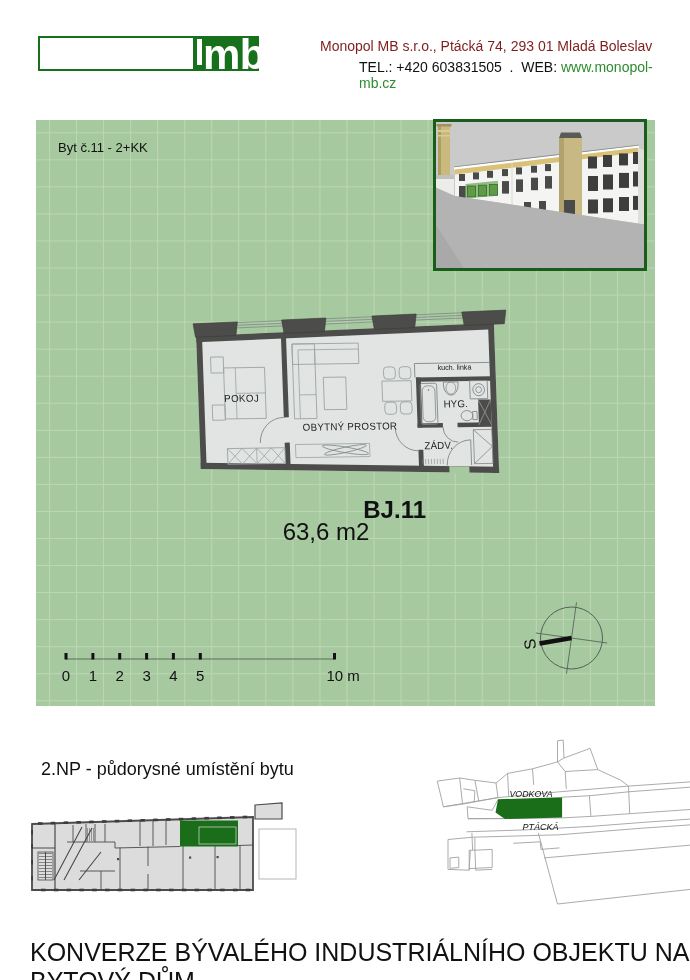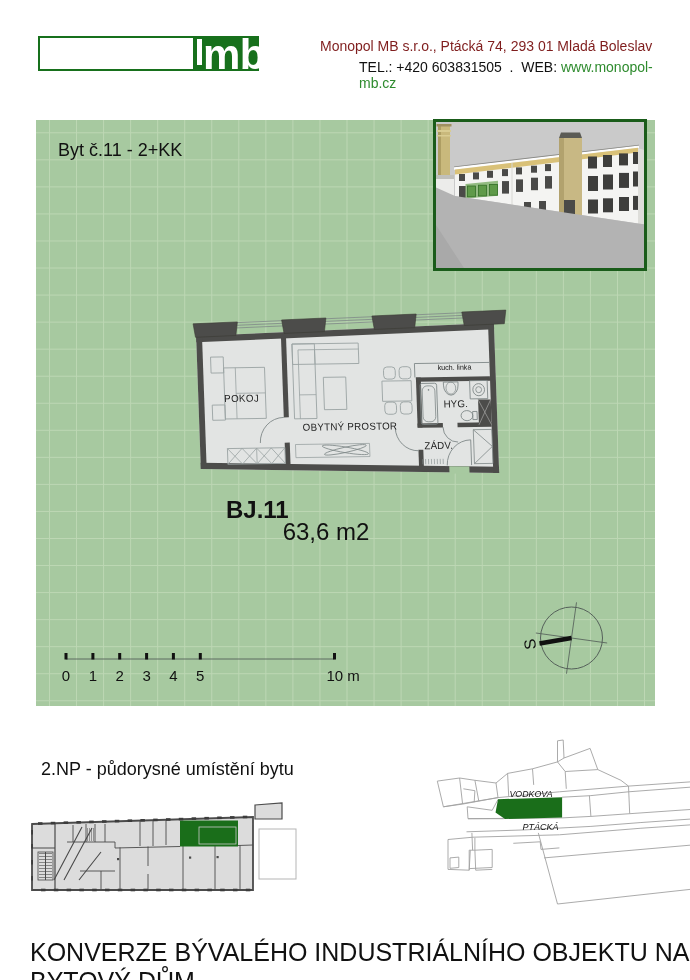--- a/index.html
+++ b/index.html
@@ -21,21 +21,21 @@
 </div>
 
 <div class="abs" style="left:320px;top:38px;font-size:14px;color:#7f1d1d;">Monopol MB s.r.o., Ptácká 74, 293 01 Mladá Boleslav</div>
 
 <div class="abs" style="left:320px;top:59px;font-size:14px;color:#111;margin-left:39px;">TEL.: +420 603831505&nbsp;&nbsp;.&nbsp;&nbsp;WEB: <span style="color:#2e8b2e;">www.monopol-mb.cz</span></div>
 
 <div class="abs" style="left:36px;top:120px;width:619px;height:586px;background:#a7c9a0;
   background-image:linear-gradient(to right,#bdd7b4 1px,transparent 1px),linear-gradient(to bottom,#bdd7b4 1px,transparent 1px);
   background-size:27.05px 27.05px;background-position:13px 12.3px;"></div>
 
-<div class="abs" style="left:58px;top:140px;font-size:18px;color:#111;">Byt č.11 - 2+KK</div>
+<div class="abs" style="left:58px;top:140px;font-size:13px;color:#111;">Byt č.11 - 2+KK</div>
 
 <div class="abs" style="left:433px;top:119px;width:208px;height:146px;border:3px solid #1a5c1a;background:#cacaca;">
 <svg width="208" height="146" viewBox="0 0 208 146" xmlns="http://www.w3.org/2000/svg">
 
 <rect x="0" y="0" width="208" height="146" fill="#cacaca"></rect>
 
 <rect x="2" y="3" width="12" height="62" fill="#c9b97c"></rect>
 <rect x="2" y="3" width="3" height="62" fill="#ae9e63"></rect>
 <rect x="1" y="8" width="14" height="2" fill="#d9cc92"></rect>
 <rect x="1" y="13" width="14" height="1.5" fill="#d9cc92"></rect>
@@ -220,21 +220,21 @@
 <text x="44.4" y="70" font-size="10" letter-spacing="0.4" text-anchor="middle" fill="#222">POKOJ</text>
 
 <text x="154.6" y="99.5" font-size="10" letter-spacing="0.3" text-anchor="middle" fill="#222">OBYTNÝ PROSTOR</text>
 
 <text x="264" y="78.5" font-size="10" letter-spacing="0.2" text-anchor="middle" fill="#222">HYG.</text>
 
 <text x="245" y="119.5" font-size="10" letter-spacing="0.2" text-anchor="middle" fill="#222">ZÁDV.</text>
 </g>
     </svg></div>
 
-<div class="abs" style="left:226px;top:496px;width:200px;text-align:left;font-size:24px;font-weight:bold;color:#111;">BJ.11</div>
+<div class="abs" style="left:226px;top:496px;width:200px;text-align:right;font-size:24px;font-weight:bold;color:#111;">BJ.11</div>
 
 <div class="abs" style="left:226px;top:518px;width:200px;text-align:center;font-size:24px;color:#111;">63,6 m2</div>
 
 <div class="abs" style="left:510px;top:595px;width:110px;height:90px;">
 <svg width="110" height="90" viewBox="0 0 110 90" xmlns="http://www.w3.org/2000/svg">
   <g transform="translate(61.5,43)">
     <circle cx="0" cy="0" r="31" fill="none" stroke="#55605a" stroke-width="1"></circle>
     <g transform="rotate(8)">
       <line x1="0" y1="-36" x2="0" y2="36" stroke="#55605a" stroke-width="0.8"></line>
       <line x1="-36" y1="0" x2="36" y2="0" stroke="#55605a" stroke-width="0.8"></line>

